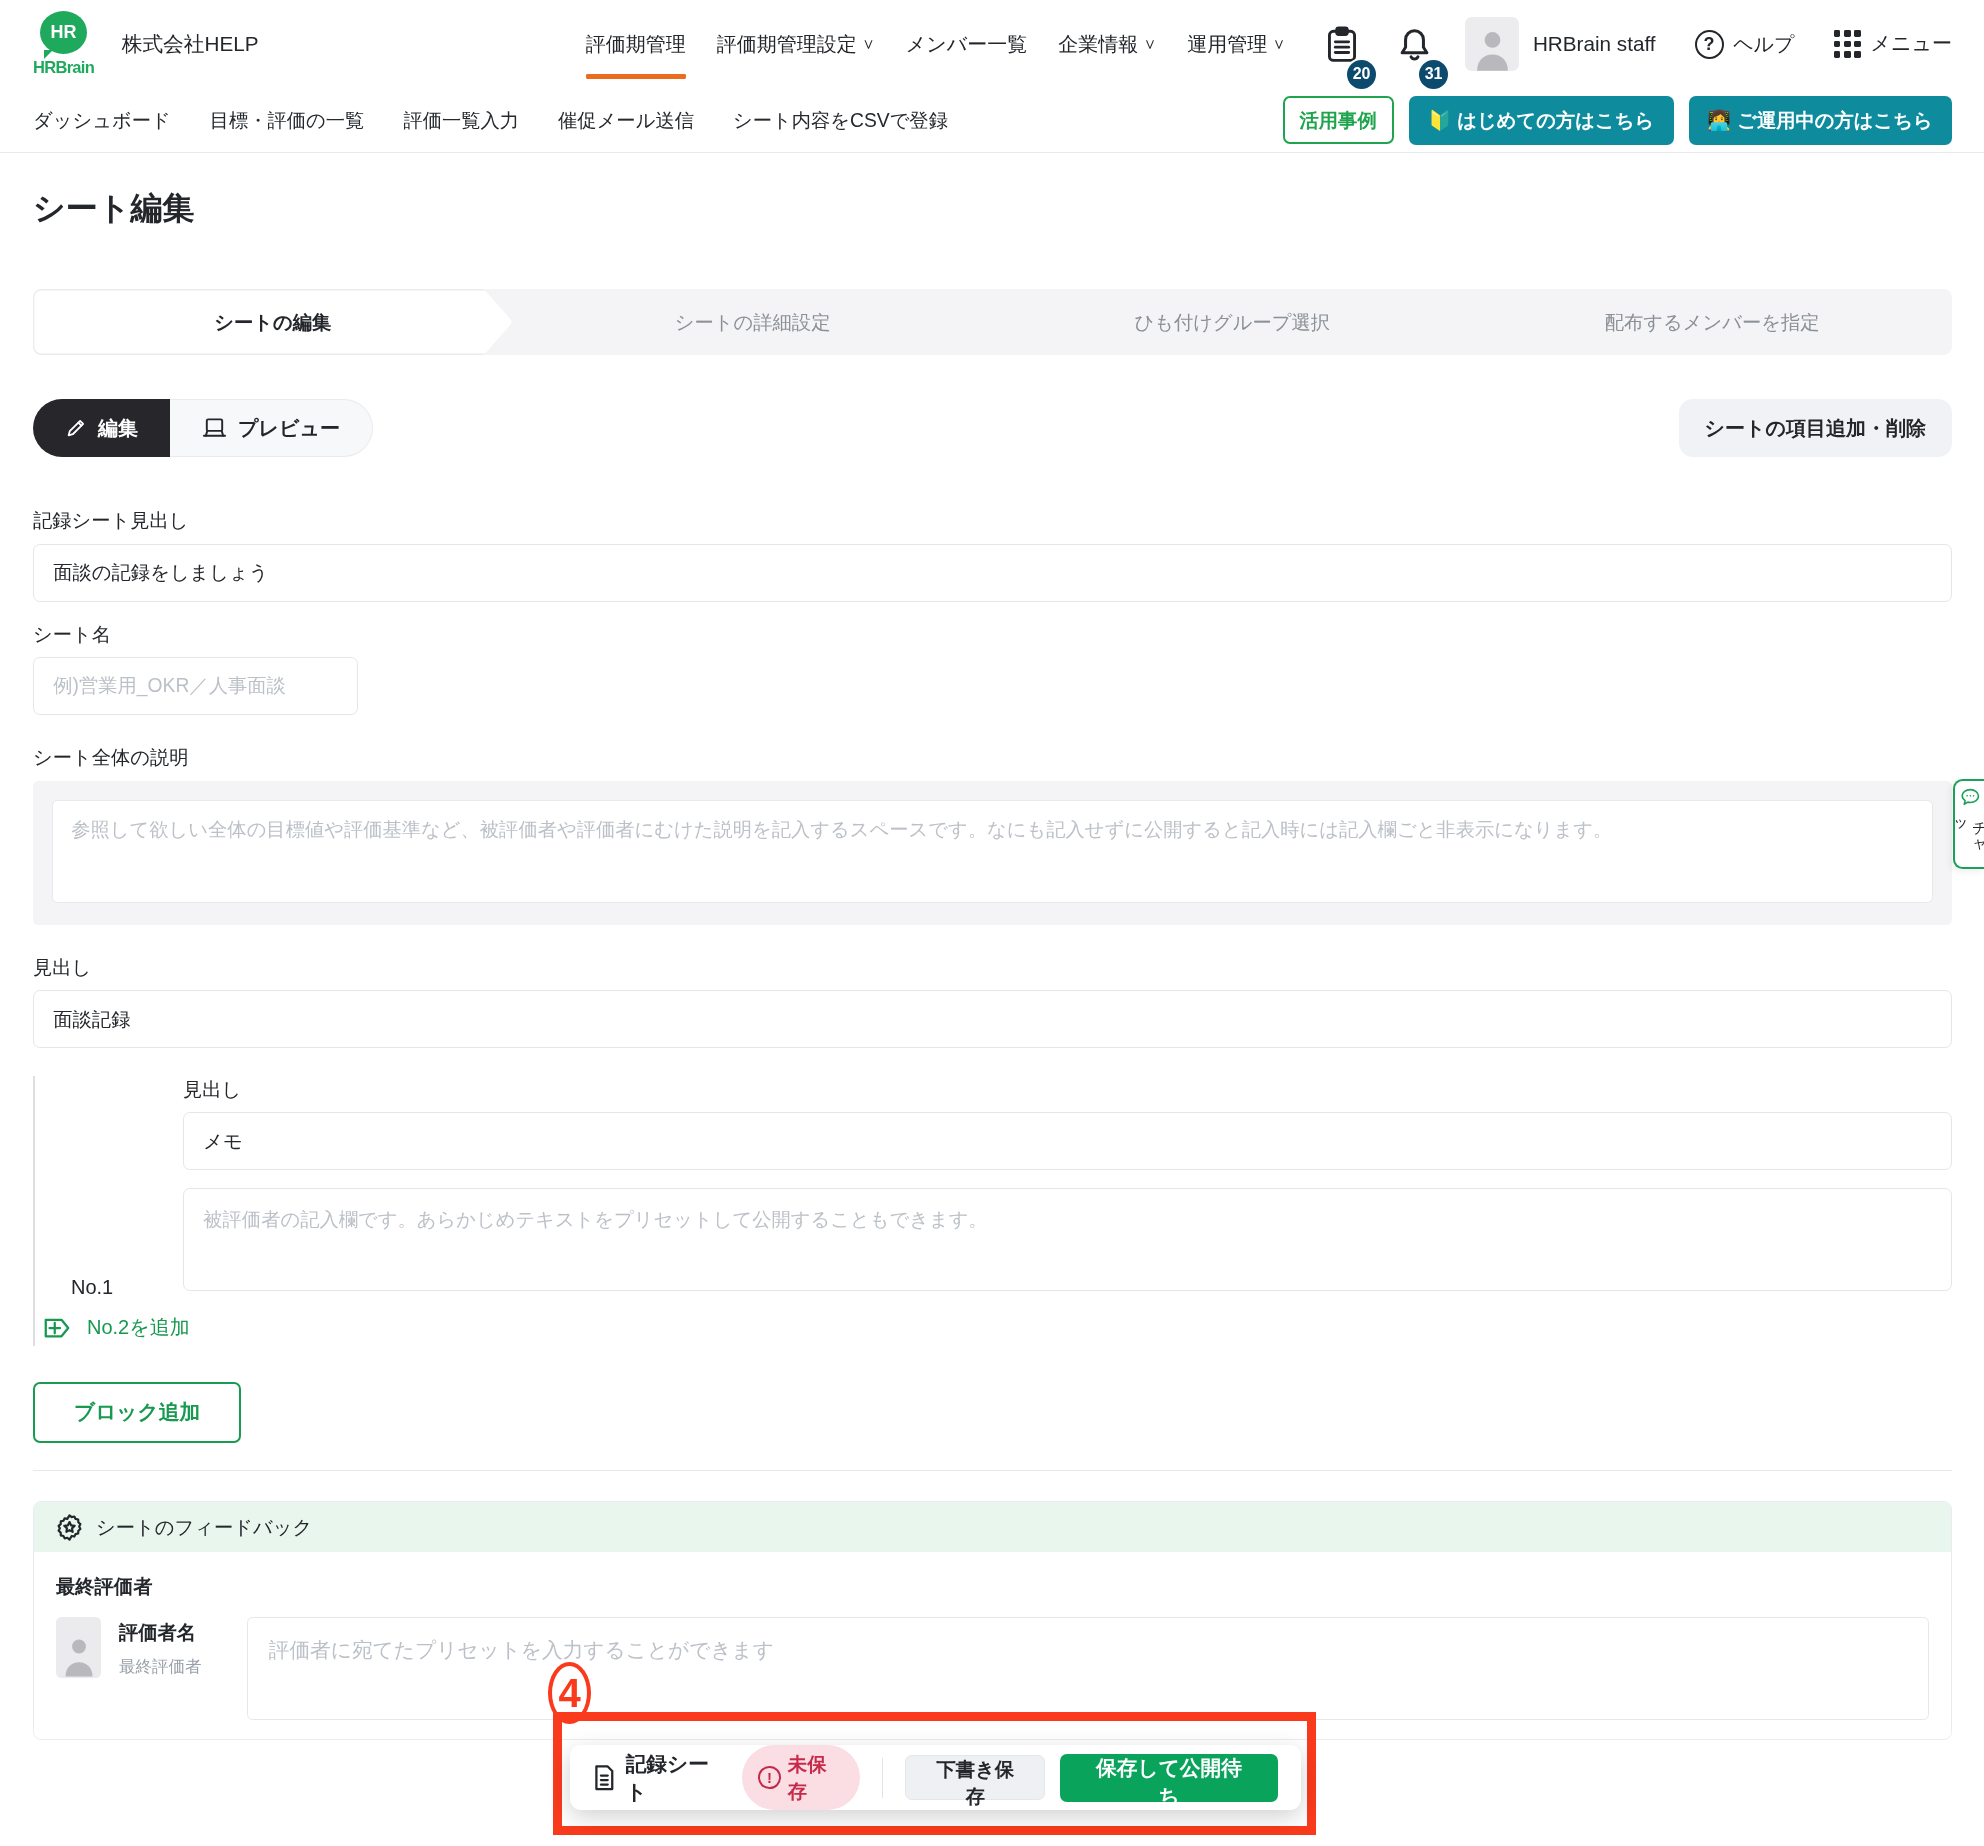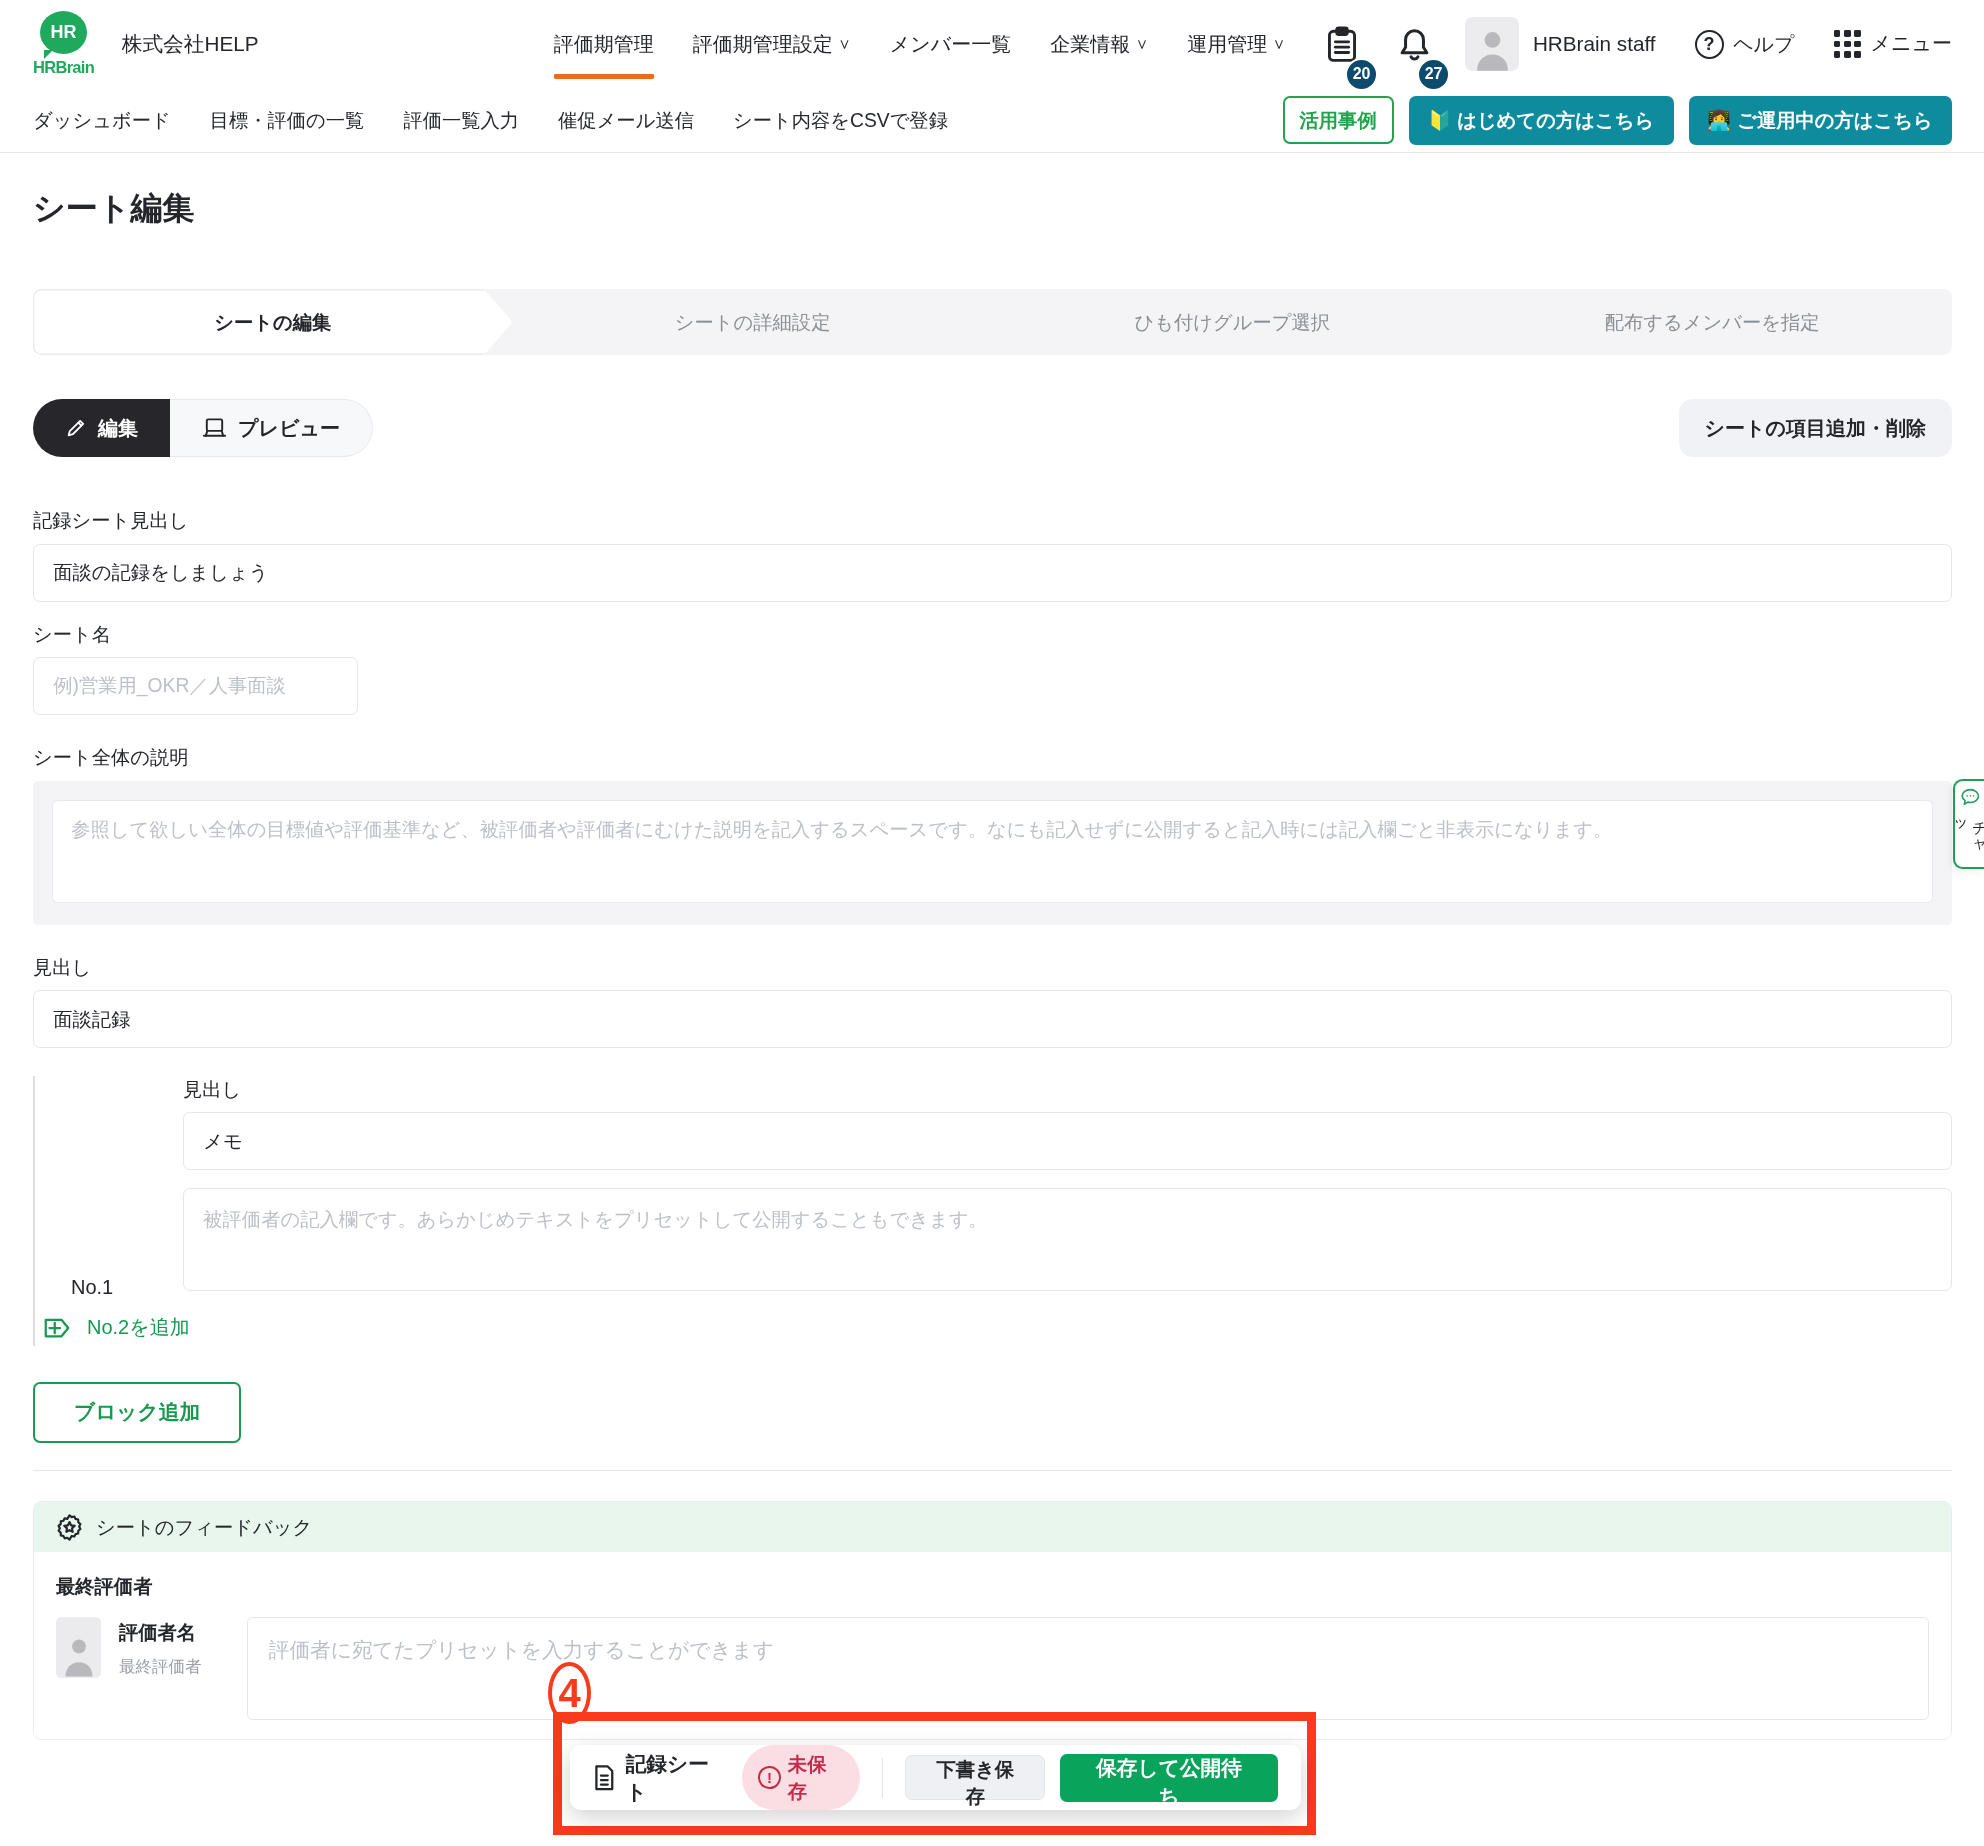--- a/index.html
+++ b/index.html
@@ -11,21 +11,21 @@
   }
   
   .top-header { height:88px; display:flex; align-items:center; padding:4px 33px; position:relative; }
   .logo-col { display:flex; flex-direction:column; align-items:center; margin-right:27.6px; }
   .logo-bubble { width:47px; height:43px; background:#1ea95c; border-radius:50%; color:#fff;
     display:flex; align-items:center; justify-content:center; font-weight:bold; font-size:18px; position:relative; }
   .logo-bubble::after { content:""; position:absolute; left:4.1px; bottom:-5.5px; width:0; height:0;
     border-style:solid; border-width:9.6px 9.6px 0 0; border-color:#1ea95c transparent transparent transparent; }
   .logo-brand { color:#1ea95c; font-weight:bold; font-size:16.5px; margin-top:4.1px; letter-spacing:-0.7px;}
   .company-name { font-size:20.7px; color:#23262b; }
-  .main-nav { display:flex; align-items:center; gap:39px; margin-left:auto; height:100%; }
+  .main-nav { display:flex; align-items:center; gap:31px; margin-left:auto; height:100%; }
   .main-nav .nav-item { display:flex; align-items:center; gap:5.5px; font-size:20px; color:#23262b; height:100%; position:relative; cursor:pointer; }
   .nav-item.active::after { content:""; position:absolute; left:0; right:0; bottom:5.5px; height:4.1px; background:#ec6c1f; border-radius:1.4px; }
   .caret { font-size:15px; color:#23262b; }
   .header-icons { display:flex; align-items:center; gap:36px; margin-left:39px; }
   .icon-badge-wrap { position:relative; width:36px; height:39px; display:flex; align-items:center; justify-content:center; cursor:pointer;}
   .count-badge { position:absolute; top:-11px; right:-18px; min-width:33px; height:33px; padding:0 5.5px;
     background:#0c4a6e; color:#fff; border-radius:689px; font-size:16px; font-weight:bold;
     display:flex; align-items:center; justify-content:center; border:2.8px solid #fff;margin-top:44px; }
   .avatar { width:54px; height:54px; border-radius:6.9px; background:#ececef; display:flex; align-items:flex-end; justify-content:center; overflow:hidden; }
   .user-name { font-size:20.7px; margin-left:13.8px; }
@@ -145,21 +145,21 @@
         <line x1="7" y1="16" x2="17" y2="16"></line>
         <line x1="7" y1="20" x2="17" y2="20"></line>
       </svg>
       <span class="count-badge">20</span>
     </div>
     <div class="icon-badge-wrap">
       <svg width="33" height="37" viewBox="0 0 24 26" fill="none" stroke="#23262b" stroke-width="2.2" stroke-linecap="round" stroke-linejoin="round">
         <path d="M12 3a6.5 6.5 0 0 0-6.5 6.5V15l-2.5 4h18l-2.5-4V9.5A6.5 6.5 0 0 0 12 3z"></path>
         <path d="M9.5 22a2.8 2.8 0 0 0 5 0"></path>
       </svg>
-      <span class="count-badge">27</span>
+      <span class="count-badge">31</span>
     </div>
   </div>
 
   <div class="avatar" style="margin-left:33px;">
     <svg width="41" height="45" viewBox="0 0 24 26" fill="#b9b9bd">
       <circle cx="12" cy="8" r="4.6"></circle>
       <path d="M3 26c0-6 4-9.5 9-9.5s9 3.5 9 9.5z"></path>
     </svg>
   </div>
   <div class="user-name">HRBrain staff</div>

